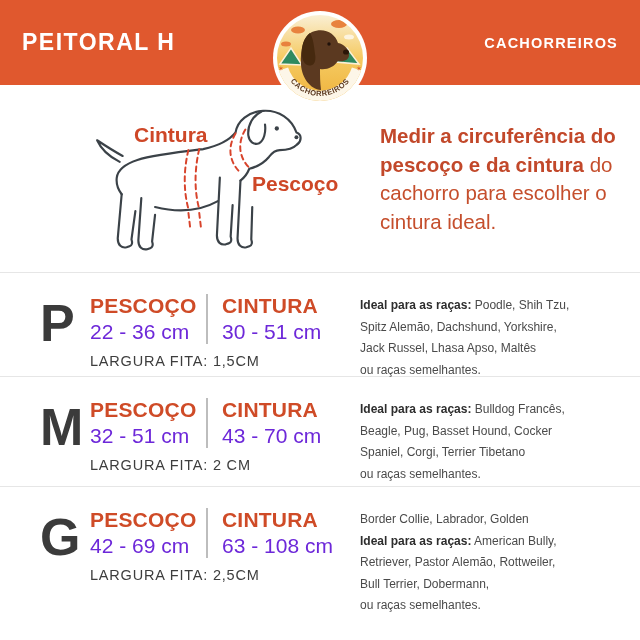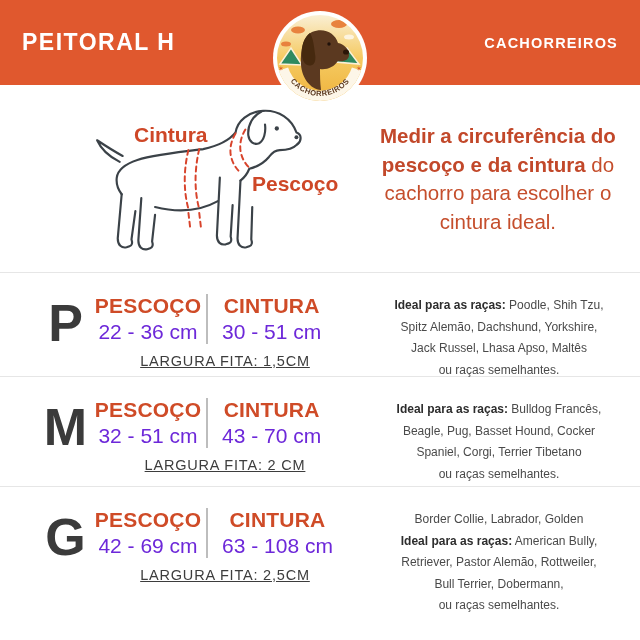--- a/index.html
+++ b/index.html
@@ -3,21 +3,21 @@
 <meta charset="utf-8">
 <style>
   * { box-sizing: border-box; }
   html, body { margin: 0; padding: 0; }
   body {
     width: 640px; height: 640px; overflow: hidden;
     background: #ffffff;
     font-family: "Liberation Sans", sans-serif;
     -webkit-font-smoothing: antialiased;
   }
-  .page { position: relative; width: 640px; height: 640px; text-align: center; }
+  .page { position: relative; width: 640px; height: 640px; }
 
   
   .topbar {
     position: absolute; left: 0; top: 0; width: 640px; height: 85px;
     background: #E0582E;
     display: flex; align-items: center; justify-content: space-between;
     padding: 0 22px;
   }
   .topbar-title {
     color: #fff; font-size: 23px; font-weight: 800; letter-spacing: 1.5px;
@@ -60,21 +60,21 @@
     line-height: 0.8; margin-top: 9px; letter-spacing: -1px;
   }
   .specs { width: 270px; }
   .spec-cols { display: flex; align-items: flex-start; }
   .spec-col.first { width: 116px; }
   .spec-label { font-size: 21px; font-weight: 800; color: #CF4B27; letter-spacing: 0.2px; }
   .spec-value { font-size: 21px; font-weight: 400; color: #6d28d9; margin-top: 2px; }
   .vdiv { width: 2px; height: 50px; background: #BDBDBD; margin-right: 14px; }
   .strap {
     margin-top: 9px; font-size: 14.5px; color: #3D3D3D;
-    letter-spacing: 0.8px; font-weight: 500; text-decoration: underline;
+    letter-spacing: 0.8px; font-weight: 500;
   }
   .breeds { width: 278px; font-size: 12px; line-height: 21.5px; color: #4A4A4A; margin-top: 1px; }
   .breeds b { color: #2D2D2D; font-weight: 700; }
 </style>
 </head>
 <body>
 
 <div class="page">
 
   <header class="topbar">

